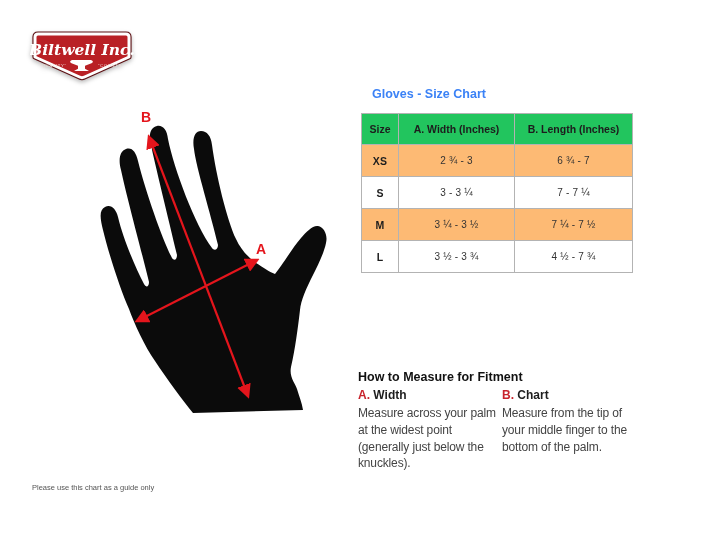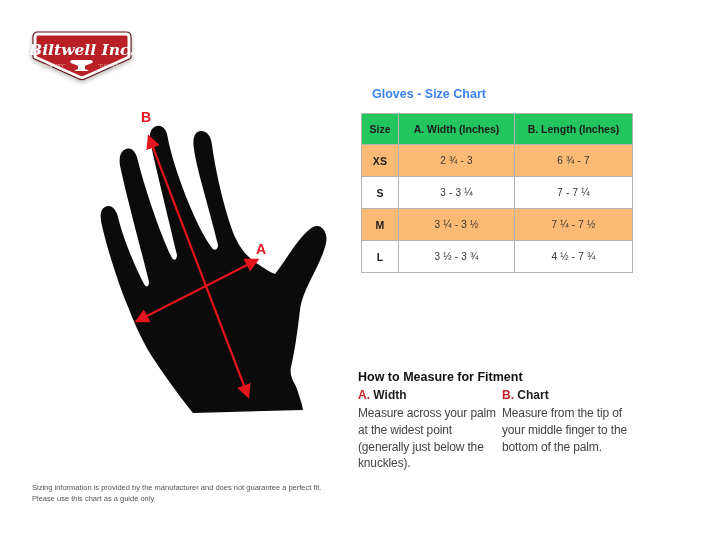--- a/index.html
+++ b/index.html
@@ -138,15 +138,14 @@
   <h4><span class="letter">A.</span> <span>Width</span></h4>
   <p>Measure across your palm at the widest point (generally just below the knuckles).</p>
 </div>
 
 <div class="measure-item item-b">
   <h4><span class="letter">B.</span> <span>Chart</span></h4>
   <p>Measure from the tip of your middle finger to the bottom of the palm.</p>
 </div>
 
 <div class="footer-note">
-  <div>Sizing information is provided by the manufacturer and does not guarantee a perfect fit.</div>
   <div>Please use this chart as a guide only</div>
 </div>
 
 </body></html>

